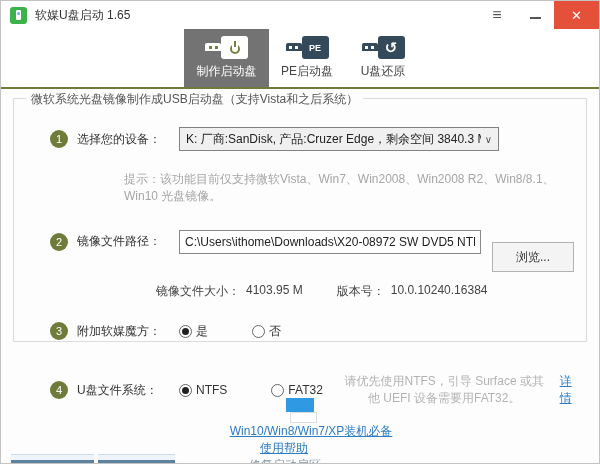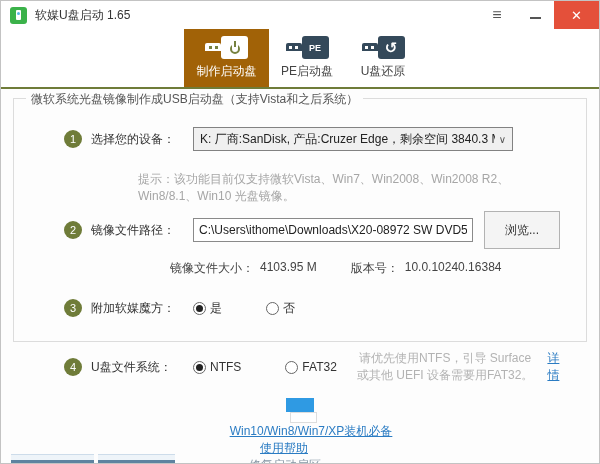--- a/index.html
+++ b/index.html
@@ -17,48 +17,48 @@
   .ctrl { width:38px; display:flex; align-items:center; justify-content:center; color:#555; font-size:15px; }
   .ctrl.menu { letter-spacing:0; font-size:16px; }
   .min-bar { width:11px; height:2px; background:#555; margin-top:6px; }
   .ctrl.close { width:45px; background:#e4503a; color:#fff; font-size:13px; }
 
   
   .tabstrip { height:60px; background:#fff; border-bottom:2px solid #6f7c39; display:flex; padding-left:183px; }
   .tab { width:85px; display:flex; flex-direction:column; align-items:center; justify-content:flex-end; padding-bottom:7px; cursor:default; }
   .tab.t2,.tab.t3 { width:76px; }
   .tab-label { font-size:12px; color:#444; margin-top:4px; }
-  .tab.active { background:#a16207; }
+  .tab.active { background:#737373; }
   .tab.active .tab-label { color:#fff; }
 
   .usb { display:flex; flex-direction:row; align-items:center; }
   .usb-conn { width:16px; height:8px; border-radius:2px 2px 0 0; display:flex; gap:3px; align-items:center; justify-content:center; }
   .usb-dot { width:3px; height:3px; }
   .usb-body { width:27px; height:23px; border-radius:3px; margin-top:1px; display:flex; align-items:center; justify-content:center; }
   .usb.light .usb-conn, .usb.light .usb-body { background:#fff; }
   .usb.light .usb-dot { background:#76813f; }
   .usb.dark .usb-conn, .usb.dark .usb-body { background:#34495a; }
   .usb.dark .usb-dot { background:#fff; }
   .pe-text { color:#fff; font-size:9px; font-weight:bold; }
   .restore-glyph { color:#fff; font-size:15px; font-weight:bold; line-height:1; }
   .power { width:10px; height:10px; border:2px solid #76813f; border-radius:50%; position:relative; margin-top:2px; }
   .power::after { content:""; position:absolute; width:2px; height:6px; background:#76813f; left:50%; transform:translateX(-50%); top:-5px; box-shadow:0 0 0 2px #fff; }
 
   
-  .fieldset { margin:9px 12px 0; border:1px solid #dcdcdc; position:relative; height:244px; padding:28px 26px 0; background:transparent; }
+  .fieldset { margin:9px 12px 0; border:1px solid #dcdcdc; position:relative; height:244px; padding:28px 12px 0; background:transparent; }
   .legend { position:absolute; top:-8px; left:12px; background:#fdfdfd; padding:0 5px; font-size:12px; color:#555; }
   .row { display:flex; align-items:center; margin-left:24px; }
   .circle { width:18px; height:18px; border-radius:50%; background:#6f7c39; color:#fff; font-size:11px; display:flex; align-items:center; justify-content:center; margin-right:9px; flex:0 0 auto; }
   .row-label { font-size:12px; color:#333; width:102px; flex:0 0 auto; }
   .select { width:320px; height:24px; border:1px solid #828282; background:#f0f0f0; display:flex; align-items:center; font-size:12px; color:#222; padding:0 6px; }
   .select .sel-text { flex:1; white-space:nowrap; overflow:hidden; }
   .select .chev { color:#555; font-size:10px; margin-left:4px; }
   .hint { font-size:12px; color:#a6a6a6; margin:20px 0 6px 98px; }
   .path-input { width:302px; height:24px; border:1px solid #8a8a8a; background:#fff; font-size:12px; color:#222; padding:0 5px; font-family:"Liberation Sans","DejaVu Sans",sans-serif; }
-  .browse-btn { margin-left:11px; width:82px; height:38px; border:1px solid #b2b2b2; background:#f4f4f4; font-size:12px; color:#333; font-family:inherit; }
+  .browse-btn { margin-left:11px; width:82px; height:30px; border:1px solid #b2b2b2; background:#f4f4f4; font-size:12px; color:#333; font-family:inherit;margin-top:31px; }
   .sizerow { margin:11px 0 0 130px; font-size:12px; color:#444; display:flex; }
   .sizerow .v { margin-left:6px; }
   .sizerow .ver { margin-left:34px; }
   .radio { width:13px; height:13px; border:1px solid #666; border-radius:50%; background:#fff; display:inline-flex; align-items:center; justify-content:center; margin-right:4px; flex:0 0 auto; }
   .radio.on::after { content:""; width:7px; height:7px; border-radius:50%; background:#222; }
   .rlabel { font-size:12px; color:#333; }
   .rgroup { display:flex; align-items:center; }
   .gap40 { margin-left:44px; }
   .step3 { margin-top:22px; }
   .step4 { margin-top:33px; }

